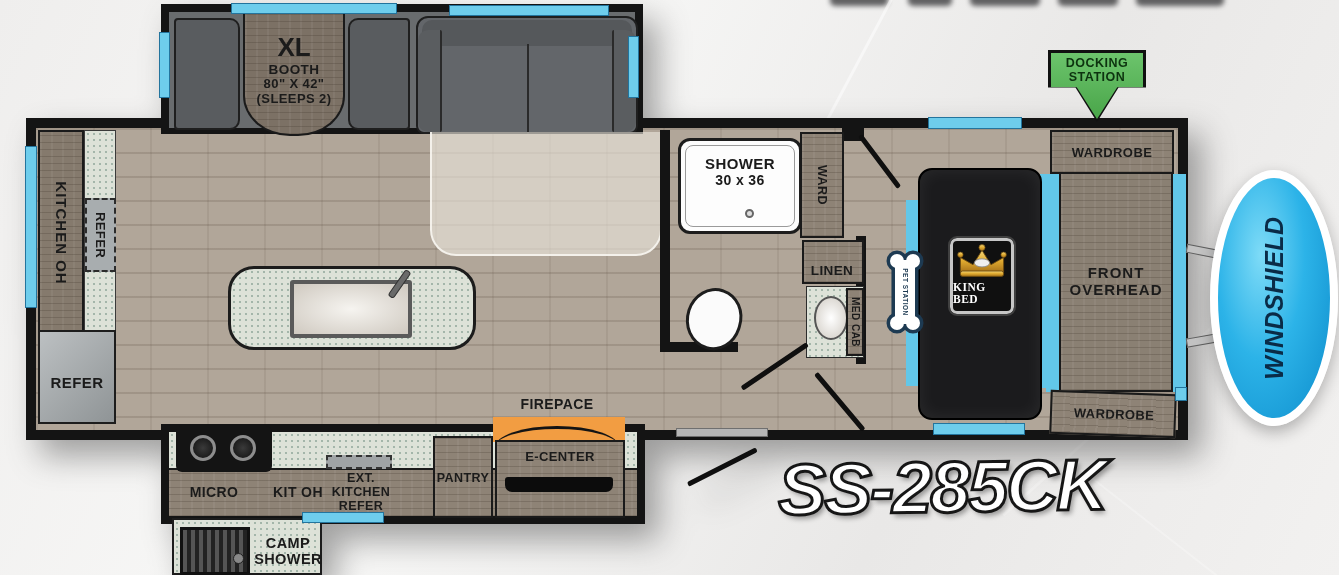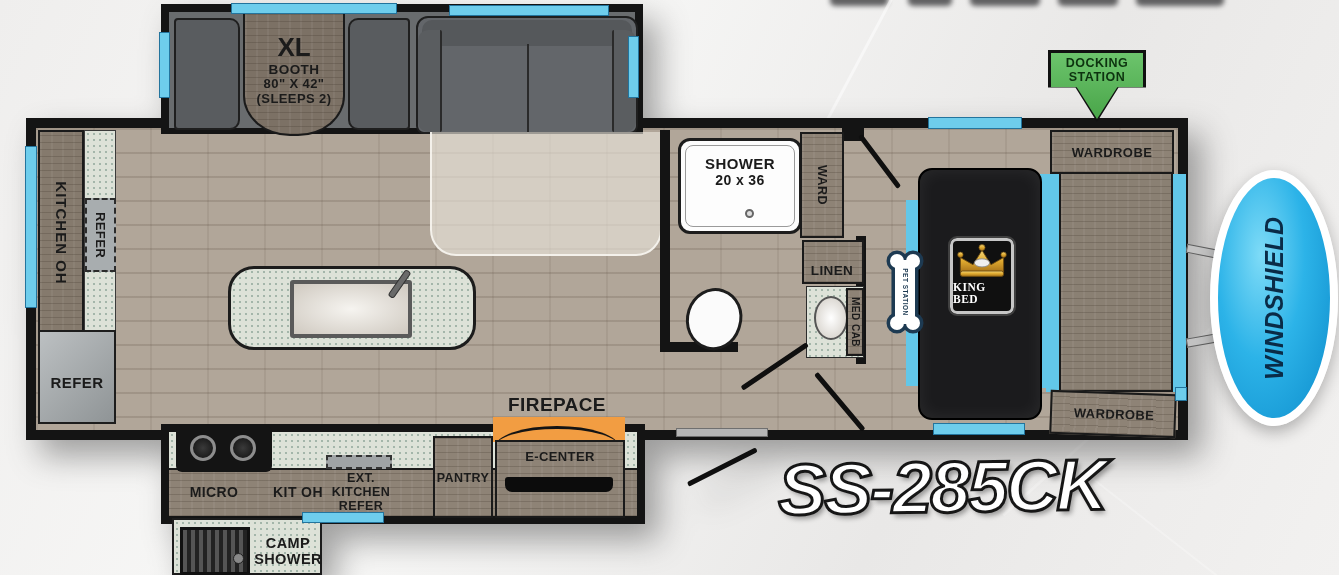--- a/index.html
+++ b/index.html
@@ -92,21 +92,21 @@
     <div class="wall" style="left:660px;top:342px;width:78px;height:10px;"></div>
     <div class="wall" style="left:856px;top:236px;width:10px;height:128px;"></div>
     <div class="wall" style="left:842px;top:128px;width:22px;height:13px;"></div>
 
     <div class="abs" style="left:678px;top:138px;width:124px;height:96px;background:#fdfdfd;border:3px solid #1d1d1d;border-radius:12px;box-sizing:border-box;">
       <div class="abs" style="inset:4px;border:1.5px solid #9a9a9a;border-radius:8px;"></div>
       <div class="abs" style="left:64px;top:68px;width:9px;height:9px;border:2px solid #666;border-radius:50%;background:#ddd;box-sizing:border-box;"></div>
     </div>
     <div class="lbl clbl" style="left:740px;top:172px;">
       <div style="font-size:15px;">SHOWER</div>
-      <div style="font-size:14px;">20 x 36</div>
+      <div style="font-size:14px;">30 x 36</div>
     </div>
 
     <div class="wood" style="left:800px;top:132px;width:44px;height:106px;"></div>
     <div class="lbl rot" style="left:822px;top:185px;font-size:12.5px;">WARD</div>
 
     <div class="wood" style="left:802px;top:240px;width:62px;height:44px;"></div>
     <div class="lbl clbl" style="left:832px;top:271px;font-size:13.5px;">LINEN</div>
 
     <div class="speck" style="left:806px;top:286px;width:58px;height:72px;border:1.5px solid #2c2c2c;box-sizing:border-box;"></div>
     <div class="abs" style="left:814px;top:296px;width:34px;height:44px;background:radial-gradient(#fff,#cfcac2);border:2px solid #555;border-radius:50%;box-sizing:border-box;"></div>
@@ -157,20 +157,24 @@
         <path d="M6 32 L6 16 L20 24 L30 8 L40 24 L54 16 L54 32 Z" fill="url(#gold)" stroke="#6b4a10" stroke-width="1"></path>
         <rect x="6" y="31" width="48" height="6" rx="2.5" fill="url(#gold)" stroke="#6b4a10" stroke-width="1"></rect>
         <ellipse cx="30" cy="22" rx="8.5" ry="4.5" fill="#efefef" stroke="#888" stroke-width="1"></ellipse>
       </svg>
       <div style="position:absolute;left:0;right:0;bottom:6px;text-align:left;color:#fff;font-family:'Liberation Serif',serif;font-weight:bold;font-size:11.5px;letter-spacing:.5px;">KING BED</div>
     </div>
 
     <div class="abs" style="left:1046px;top:174px;width:13px;height:218px;background:#62c7e9;"></div>
     <div class="abs" style="left:1172px;top:174px;width:14px;height:218px;background:#62c7e9;"></div>
     <div class="wood" style="left:1059px;top:172px;width:114px;height:220px;background-color:#8a8073;"></div>
+    <div class="lbl clbl" style="left:1116px;top:282px;">
+      <div style="font-size:15px;letter-spacing:1px;">FRONT</div>
+      <div style="font-size:15px;letter-spacing:1px;">OVERHEAD</div>
+    </div>
     <div class="wood" style="left:1050px;top:130px;width:124px;height:44px;"></div>
     <div class="lbl clbl" style="left:1112px;top:153px;font-size:13px;">WARDROBE</div>
     <div class="wood" style="left:1050px;top:392px;width:126px;height:44px;transform:rotate(2deg);"></div>
     <div class="lbl clbl" style="left:1114px;top:415px;font-size:13px;transform:translate(-50%,-50%) rotate(2deg);">WARDROBE</div>
 
     <div class="speck" style="left:161px;top:424px;width:484px;height:100px;border:8px solid #141414;box-sizing:border-box;"></div>
     <div class="wood" style="left:169px;top:468px;width:468px;height:48px;border-width:2px 0 0 0;"></div>
 
     <div class="abs" style="left:176px;top:426px;width:96px;height:46px;background:#141414;border-radius:6px;">
       <div class="abs" style="left:14px;top:9px;width:26px;height:26px;border:3px solid #8d8d8d;border-radius:50%;background:radial-gradient(#3a3a3a,#101010);box-sizing:border-box;"></div>
@@ -188,21 +192,21 @@
 
     <div class="wood" style="left:433px;top:436px;width:60px;height:82px;"></div>
     <div class="lbl clbl" style="left:463px;top:478px;font-size:12.5px;">PANTRY</div>
 
     <div class="abs" style="left:493px;top:417px;width:132px;height:25px;background:#f29d42;">
       <div class="abs" style="left:2px;top:9px;width:124px;height:18px;border-top:3px solid #141414;border-radius:50% 50% 0 0/100% 100% 0 0;"></div>
     </div>
     <div class="wood" style="left:495px;top:440px;width:130px;height:78px;"></div>
     <div class="lbl clbl" style="left:560px;top:457px;font-size:13px;">E-CENTER</div>
     <div class="abs" style="left:505px;top:477px;width:108px;height:15px;background:#0c0c0c;border-radius:3px 3px 7px 7px;"></div>
-    <div class="lbl clbl" style="left:557px;top:405px;font-size:19px;">FIREPACE</div>
+    <div class="lbl clbl" style="left:557px;top:405px;font-size:14px;">FIREPACE</div>
 
     <div class="speck" style="left:172px;top:518px;width:150px;height:57px;border:2px solid #1c1c1c;box-sizing:border-box;"></div>
     <div class="abs" style="left:180px;top:527px;width:70px;height:48px;background:repeating-linear-gradient(90deg,#555 0 4px,#222 4px 8px);border:3px solid #111;box-sizing:border-box;">
       <div class="abs" style="right:3px;bottom:8px;width:9px;height:9px;background:#888;border-radius:50%;border:1px solid #222;"></div>
     </div>
     <div class="lbl clbl" style="left:288px;top:551px;">
       <div style="font-size:14.5px;">CAMP</div>
       <div style="font-size:14.5px;">SHOWER</div>
     </div>
   </div>

